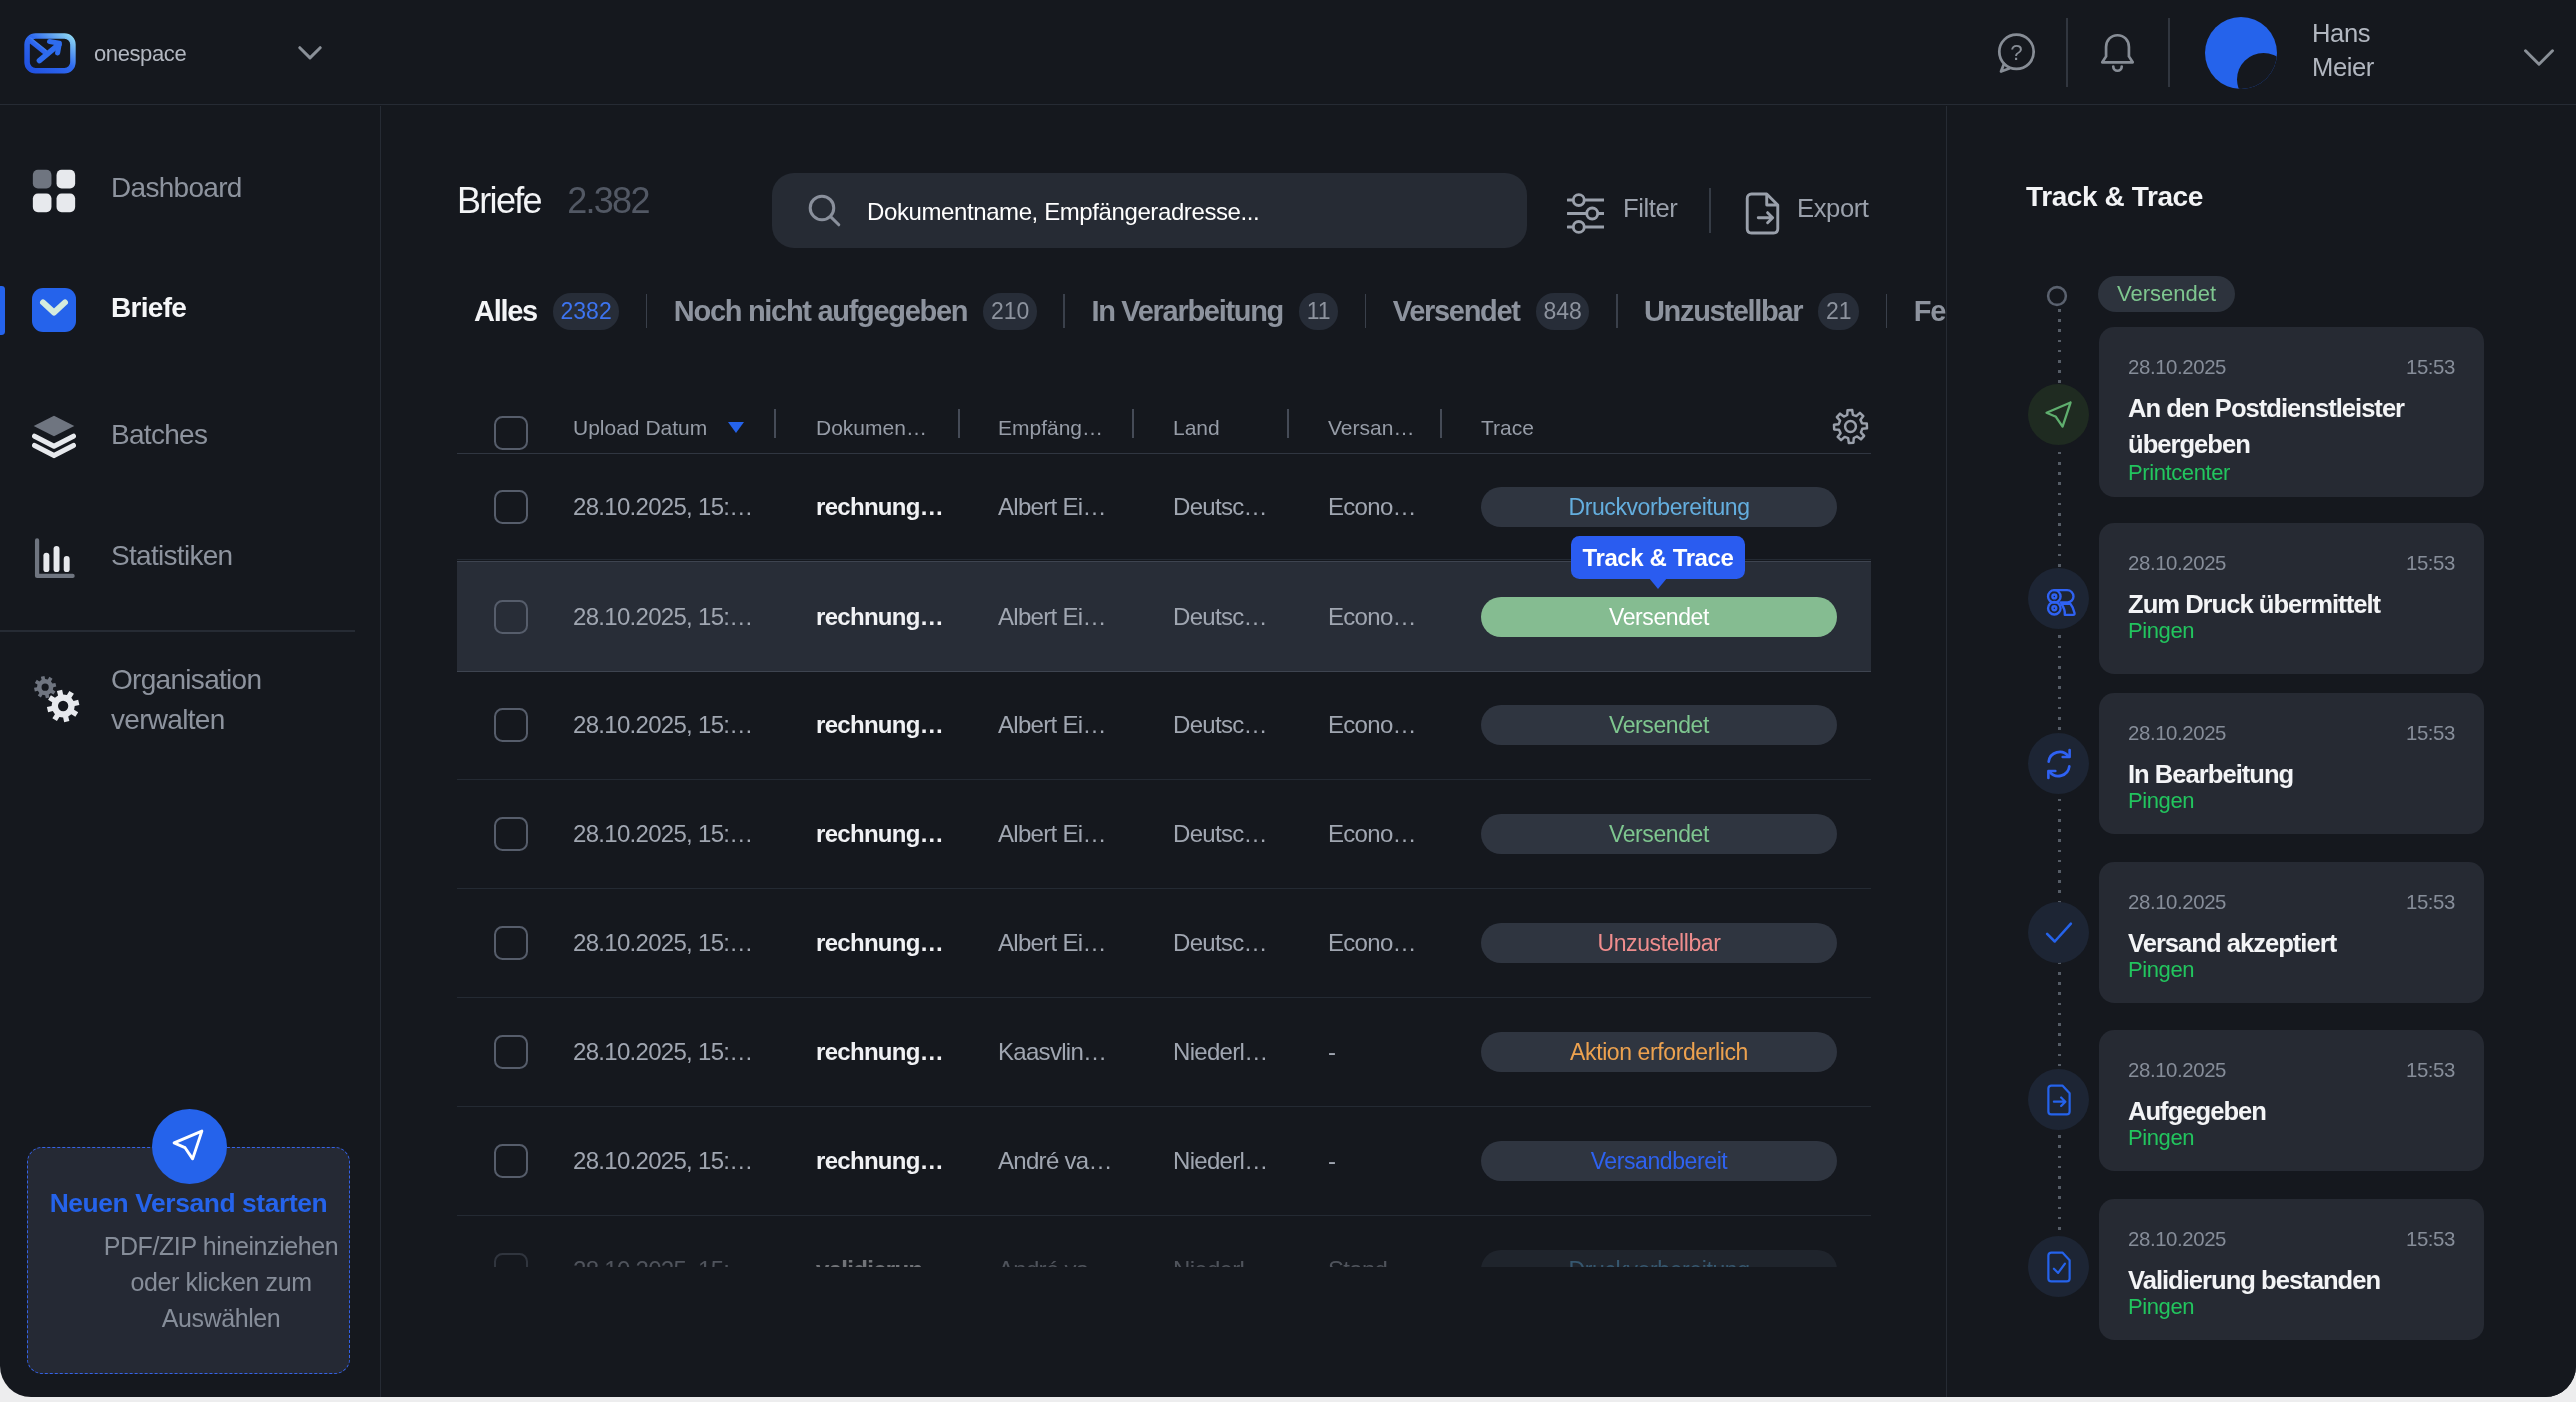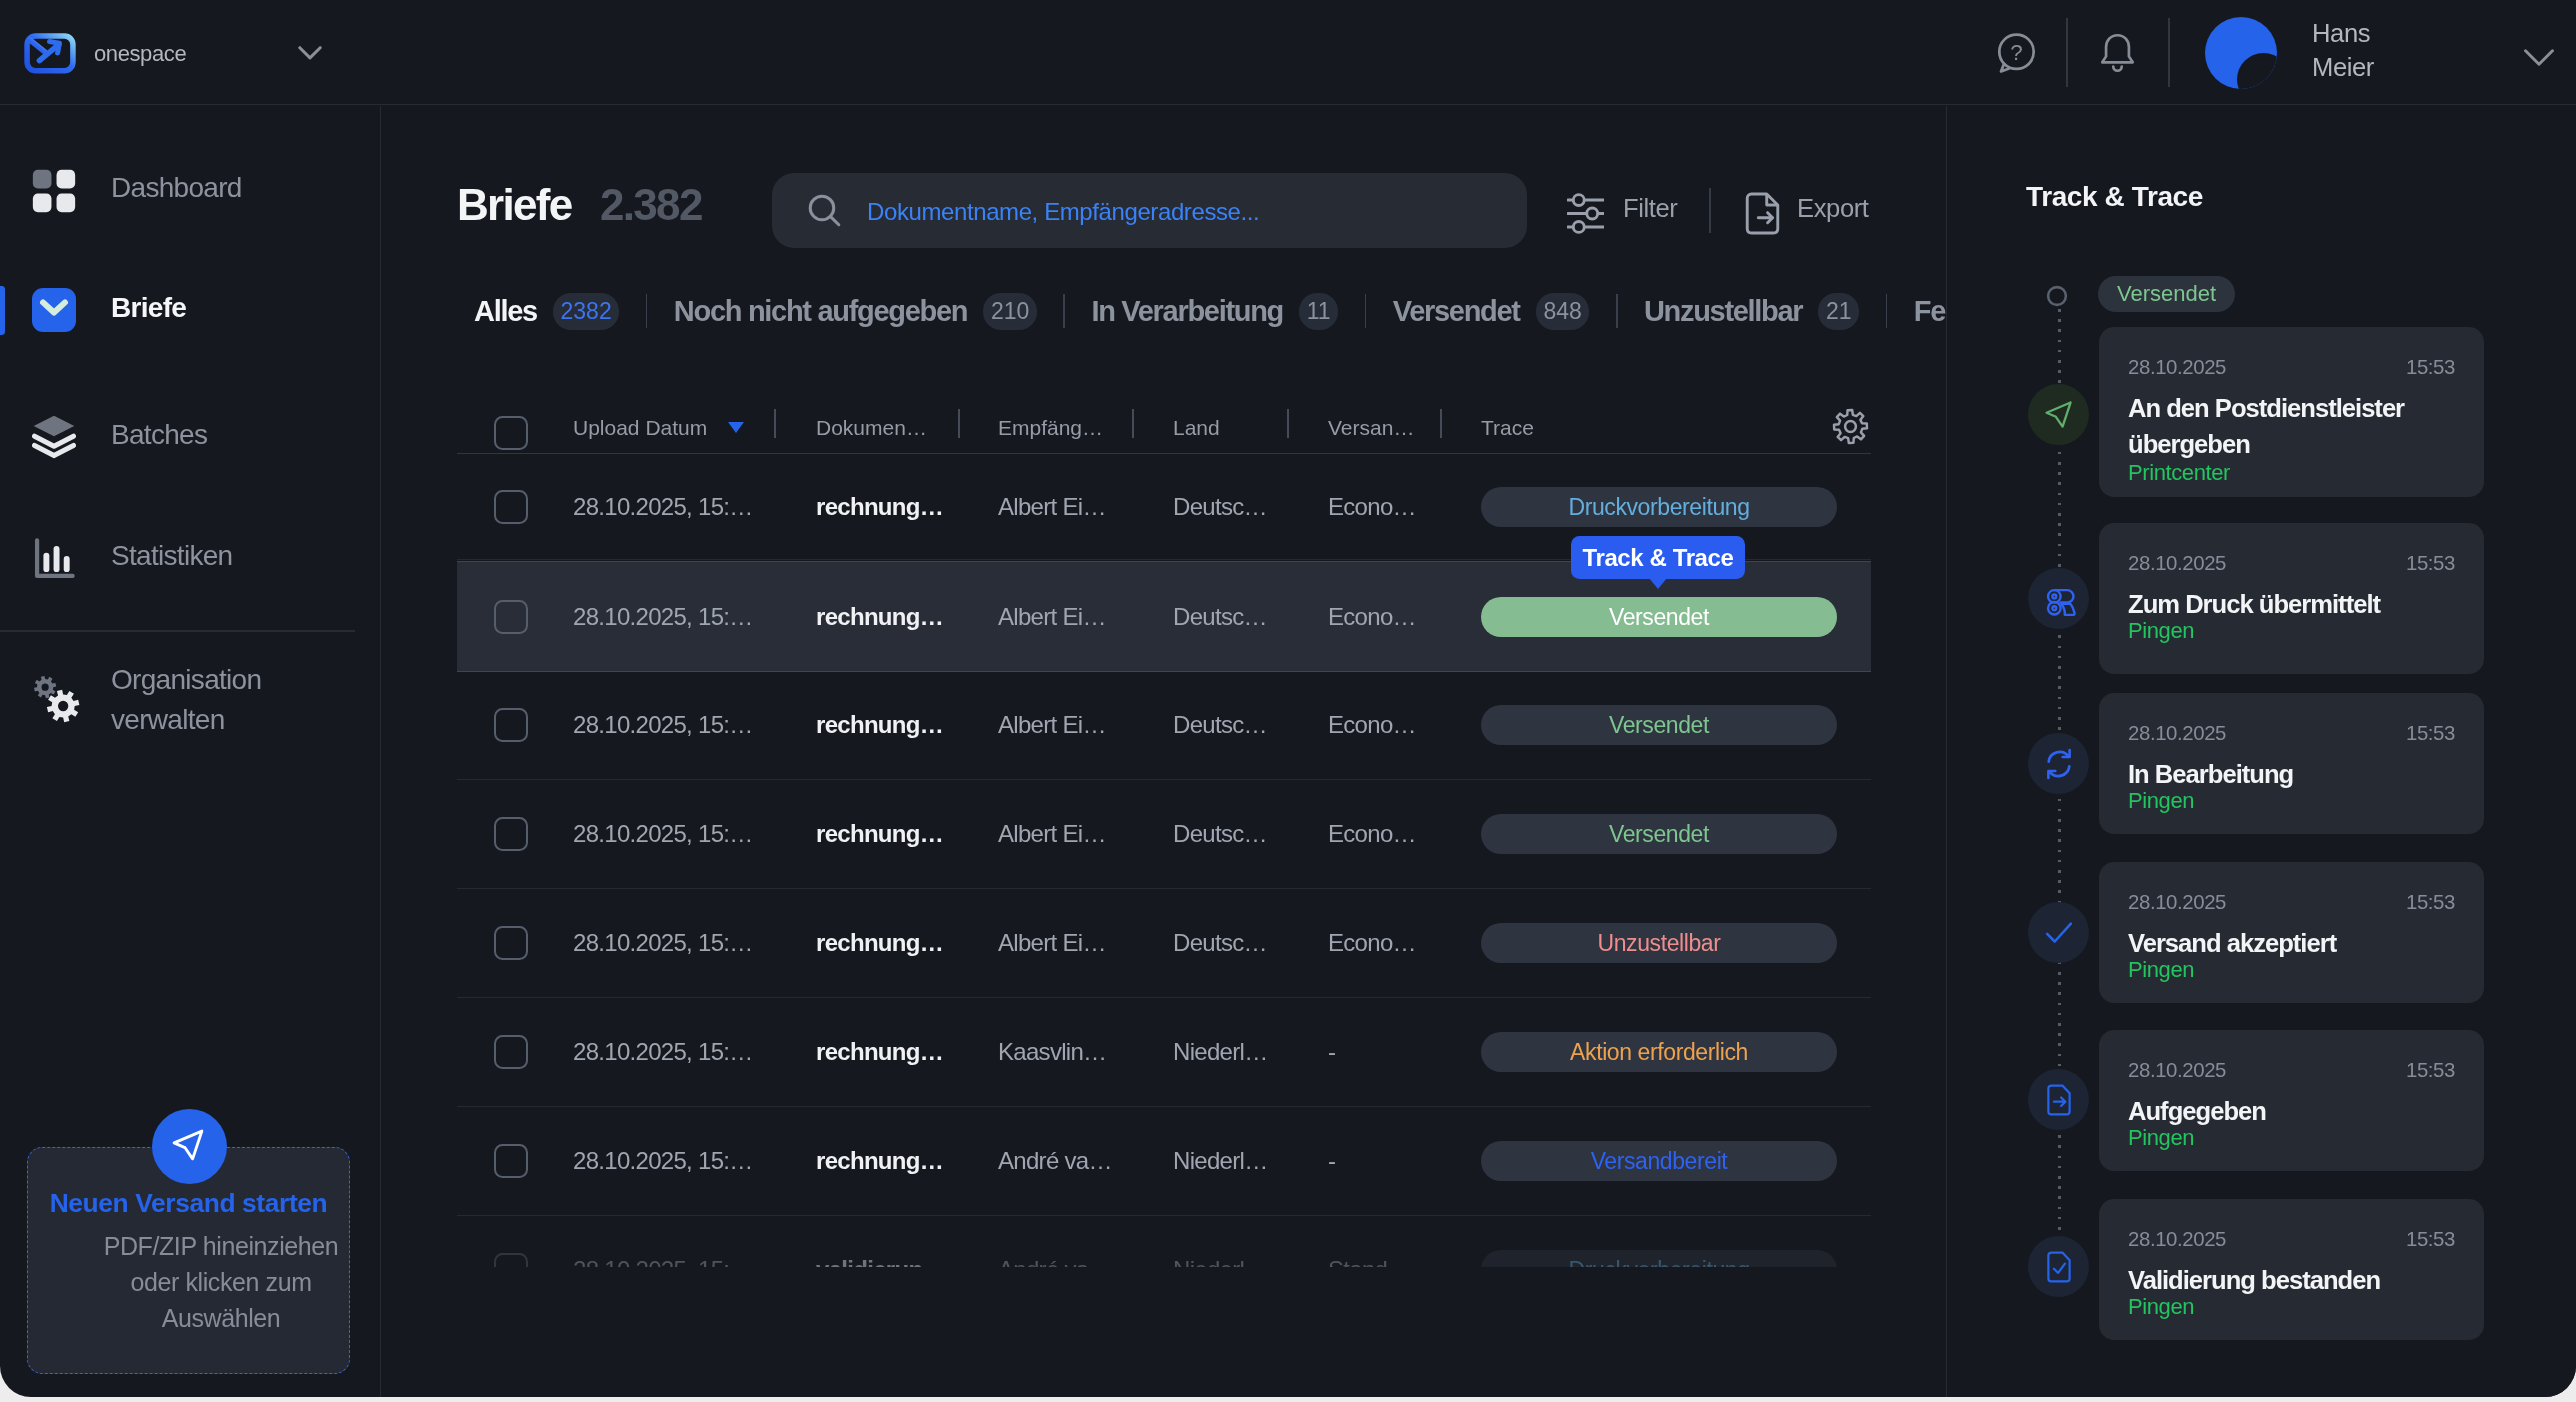--- a/index.html
+++ b/index.html
@@ -9,24 +9,24 @@
   
   .topbar { position:absolute; top:0; left:0; width:2576px; height:105px; border-bottom:1.7px solid #262b34; }
   .brand { position:absolute; left:94px; top:41px; font-size:22px; color:#b2b7c0; letter-spacing:-0.4px; }
   .vdiv { position:absolute; width:1.7px; background:#353b45; }
   
   .sidebar { position:absolute; top:106px; left:0; width:381px; bottom:0; border-right:1.7px solid #262b34; }
   .navlab { position:absolute; left:111px; font-size:28px; letter-spacing:-0.7px; color:#8d939e; }
   .navlab.active { color:#f5f6f8; font-weight:bold; }
   .activebar { position:absolute; left:0; width:5.1px; height:49px; background:#2563eb; border-radius:0 3.4px 3.4px 0; }
   
-  .h1 { position:absolute; left:457px; top:180px; font-size:44px; letter-spacing:-1.7px; font-weight:bold; color:#f3f4f6; }
+  .h1 { position:absolute; left:457px; top:180px; font-size:36px; letter-spacing:-1.7px; font-weight:normal; color:#f3f4f6; }
   .h1count { color:#525864; margin-left:18px; }
   .search { position:absolute; left:772px; top:173px; width:755px; height:75px; background:#262b34; border-radius:22px; }
-  .search .ph { position:absolute; left:95px; top:25px; font-size:24px; letter-spacing:-0.4px; color:#3b82f6; }
+  .search .ph { position:absolute; left:95px; top:25px; font-size:24px; letter-spacing:-0.4px; color:#ffffff; }
   .toolbtn { position:absolute; top:194px; font-size:25.6px; letter-spacing:-0.4px; color:#9aa0ab; }
   
   .tabs { position:absolute; left:474px; top:291px; height:41px; white-space:nowrap; font-size:29px; letter-spacing:-1.3px; color:#8d939e; font-weight:bold; }
   .tab { display:inline-flex; align-items:center; height:41px; vertical-align:top; }
   .pill { display:inline-block; height:37px; line-height:37px; border-radius:18px; background:#272d38; color:#8d939e; font-size:23px; font-weight:normal; letter-spacing:0; padding:0 7.7px; margin-left:16px; min-width:32px; text-align:center; }
   .pill.blue { color:#3d74f0; }
   .tabsep { display:inline-block; width:1.7px; height:34px; background:#3a404b; margin:3.4px 26.4px 0 26.4px; }
   .tab.on { color:#f3f4f6; }
   
   .thead { position:absolute; left:457px; top:392px; width:1414px; height:62px; border-bottom:1.7px solid #303641; font-size:21px; color:#969ca7; }

